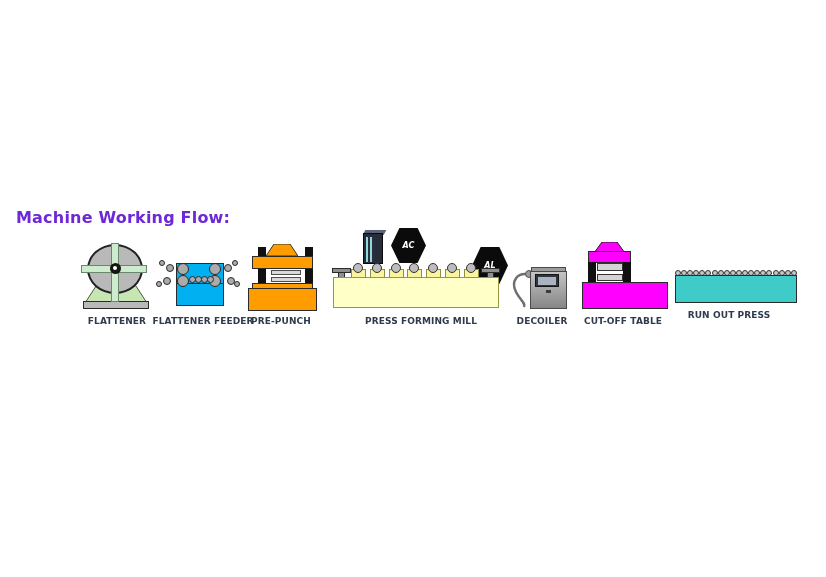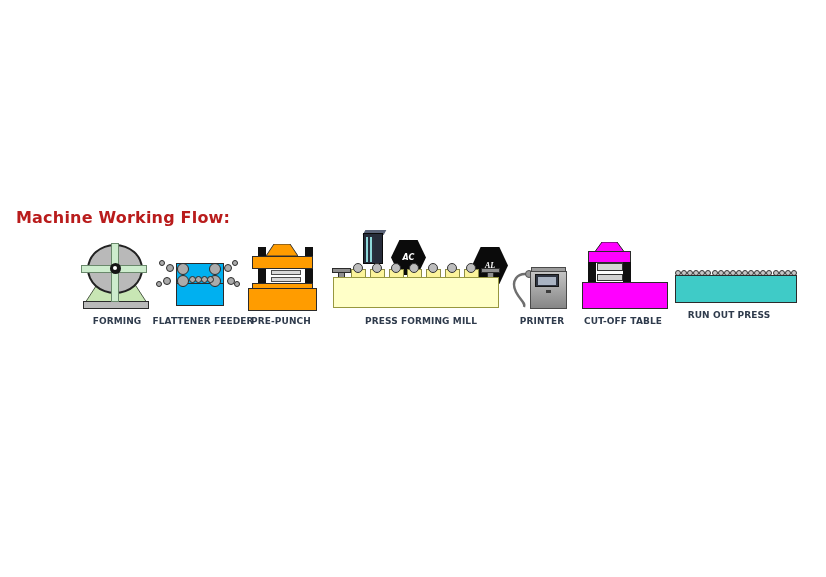--- a/index.html
+++ b/index.html
@@ -3,21 +3,21 @@
 <meta charset="utf-8">
 <style>
   html,body{margin:0;padding:0;background:#fff;}
   .page{position:relative;width:826px;height:577px;background:#ffffff;overflow:hidden;
         font-family:"DejaVu Sans","Liberation Sans",sans-serif;}
   .abs{position:absolute;box-sizing:border-box;}
   .bd{border:1px solid #2b2b2b;}
   .circle{border-radius:50%;background:#ababab;border:1px solid #2b2b2b;}
 
   
-  .title{left:16px;top:208px;font-size:16px;font-weight:bold;color:#b91c1c;letter-spacing:.2px;white-space:nowrap;}
+  .title{left:16px;top:208px;font-size:16px;font-weight:bold;color:#6d28d9;letter-spacing:.2px;white-space:nowrap;}
 
   
   .mlabel{top:316px;transform:translateX(-50%);font-size:9px;font-weight:bold;color:#2f3b4c;
           white-space:nowrap;letter-spacing:.1px;}
   .lb-decoiler{left:117px;}
   .lb-flattener{left:203px;}
   .lb-prepunch{left:281px;text-align:right;}
   .lb-mill{left:421px;}
   .lb-printer{left:542px;}
   .lb-cutoff{left:623px;}
@@ -72,22 +72,22 @@
   .rm-poststem-l{left:338px;top:272px;width:7px;height:6px;background:#8f8f8f;}
   .rm-postcap-r{left:481px;top:268px;width:19px;height:5px;background:#8f8f8f;}
   .rm-poststem-r{left:487px;top:272px;width:7px;height:6px;background:#8f8f8f;}
   .rm-cab-top{left:364px;top:230px;width:21px;height:5px;background:#5a6378;transform:skewX(-28deg);}
   .rm-cab{left:363px;top:233px;width:20px;height:31px;background:#262c3a;border:1px solid #0a0a0a;}
   .rm-cab-stripes{position:absolute;left:2px;top:3px;width:8px;height:25px;
       background:repeating-linear-gradient(90deg,#8fd9db 0 2px,#28303f 2px 4px);}
   .hex{background:#0b0b0b;clip-path:polygon(24% 0,76% 0,100% 50%,76% 100%,24% 100%,0 50%);
        display:flex;align-items:center;justify-content:center;color:#ffffff;
        font-size:8px;font-weight:bold;font-style:italic;}
-  .hex1{left:391px;top:240px;width:35px;height:35px;}
-  .hex2{left:472px;top:247px;width:36px;height:37px;font-family:Liberation Serif, serif;}
+  .hex1{left:391px;top:228px;width:35px;height:35px;}
+  .hex2{left:472px;top:247px;width:36px;height:37px;}
 
   
   .pr-cable{left:510px;top:269px;width:24px;height:40px;}
   .pr-lid{left:531px;top:267px;width:35px;height:5px;background:#9c9c9c;border:1px solid #4a4a4a;}
   .pr-body{left:530px;top:271px;width:37px;height:38px;background:linear-gradient(180deg,#c4c4c4,#868686);border:1px solid #4a4a4a;}
   .pr-screen{left:535px;top:274px;width:24px;height:13px;background:#2e3440;border:1px solid #151515;}
   .pr-screen-in{position:absolute;left:2px;top:2px;width:18px;height:8px;background:#a9b3c2;}
   .pr-btn{left:546px;top:290px;width:5px;height:3px;background:#3c3c3c;}
 
   
@@ -250,21 +250,21 @@
         <span class="ro-roll"></span>
         <span class="ro-roll"></span>
         <span class="ro-roll"></span>
         <span class="ro-roll"></span>
         <span class="ro-roll"></span>
         <span class="ro-roll"></span>
       </div>
     <div class="abs bd ro-table"></div>
   </div>
 
-  <div class="abs mlabel lb-decoiler">FORMING</div>
+  <div class="abs mlabel lb-decoiler">FLATTENER</div>
   <div class="abs mlabel lb-flattener">FLATTENER FEEDER</div>
   <div class="abs mlabel lb-prepunch">PRE-PUNCH</div>
   <div class="abs mlabel lb-mill">PRESS FORMING MILL</div>
-  <div class="abs mlabel lb-printer">PRINTER</div>
+  <div class="abs mlabel lb-printer">DECOILER</div>
   <div class="abs mlabel lb-cutoff">CUT-OFF TABLE</div>
   <div class="abs mlabel lb-runout">RUN OUT PRESS</div>
 
 </div>
 
 </body></html>

